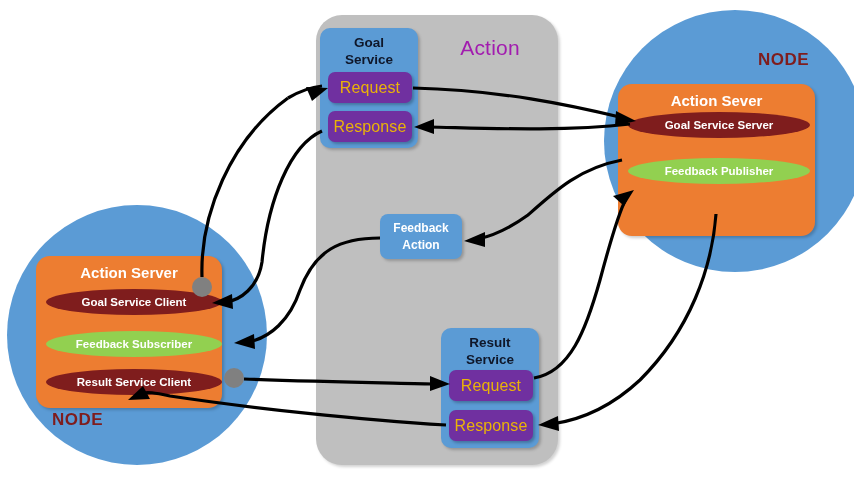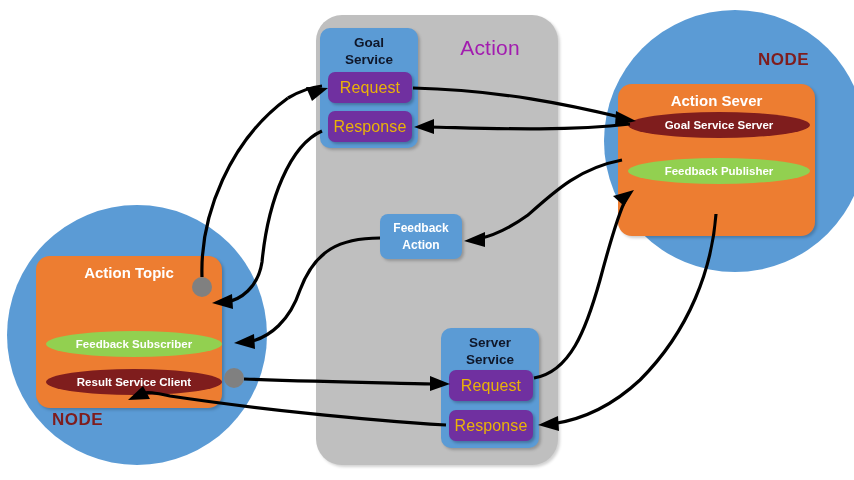--- a/index.html
+++ b/index.html
@@ -192,37 +192,38 @@
   <div class="node-label" id="node-server-label">NODE</div>
   <div class="node-label" id="node-client-label">NODE</div>
 
   <div class="orange-panel" id="server-panel">
     <div class="panel-title">Action Sever</div>
   </div>
   <div class="pill pill-yellow" id="sv-goal">Goal Service Server</div>
   <div class="pill pill-green" id="sv-fb">Feedback Publisher</div>
 
   <div class="orange-panel" id="client-panel">
-    <div class="panel-title">Action Topic</div>
-  </div>
+    <div class="panel-title">Action Server</div>
+  </div>
+  <div class="pill pill-yellow" id="cl-goal">Goal Service Client</div>
   <div class="pill pill-yellow" id="cl-res">Result Service Client</div>
   <div class="pill pill-green" id="cl-fb">Feedback Subscriber</div>
 
   <div class="svc-box" id="goal-service">
     <div class="svc-title">
       <span>Goal</span><br>
       <span>Service</span>
     </div>
   </div>
   <div class="rr-chip" id="goal-req">Request</div>
   <div class="rr-chip" id="goal-res">Response</div>
 
   <div class="svc-box" id="result-service">
     <div class="svc-title">
-      <span>Server</span><br>
+      <span>Result</span><br>
       <span>Service</span>
     </div>
   </div>
   <div class="rr-chip" id="result-req">Request</div>
   <div class="rr-chip" id="result-res">Response</div>
 
   <div id="feedback-topic">
     <div>
       <span>Feedback</span><br>
       <span>Action</span>

